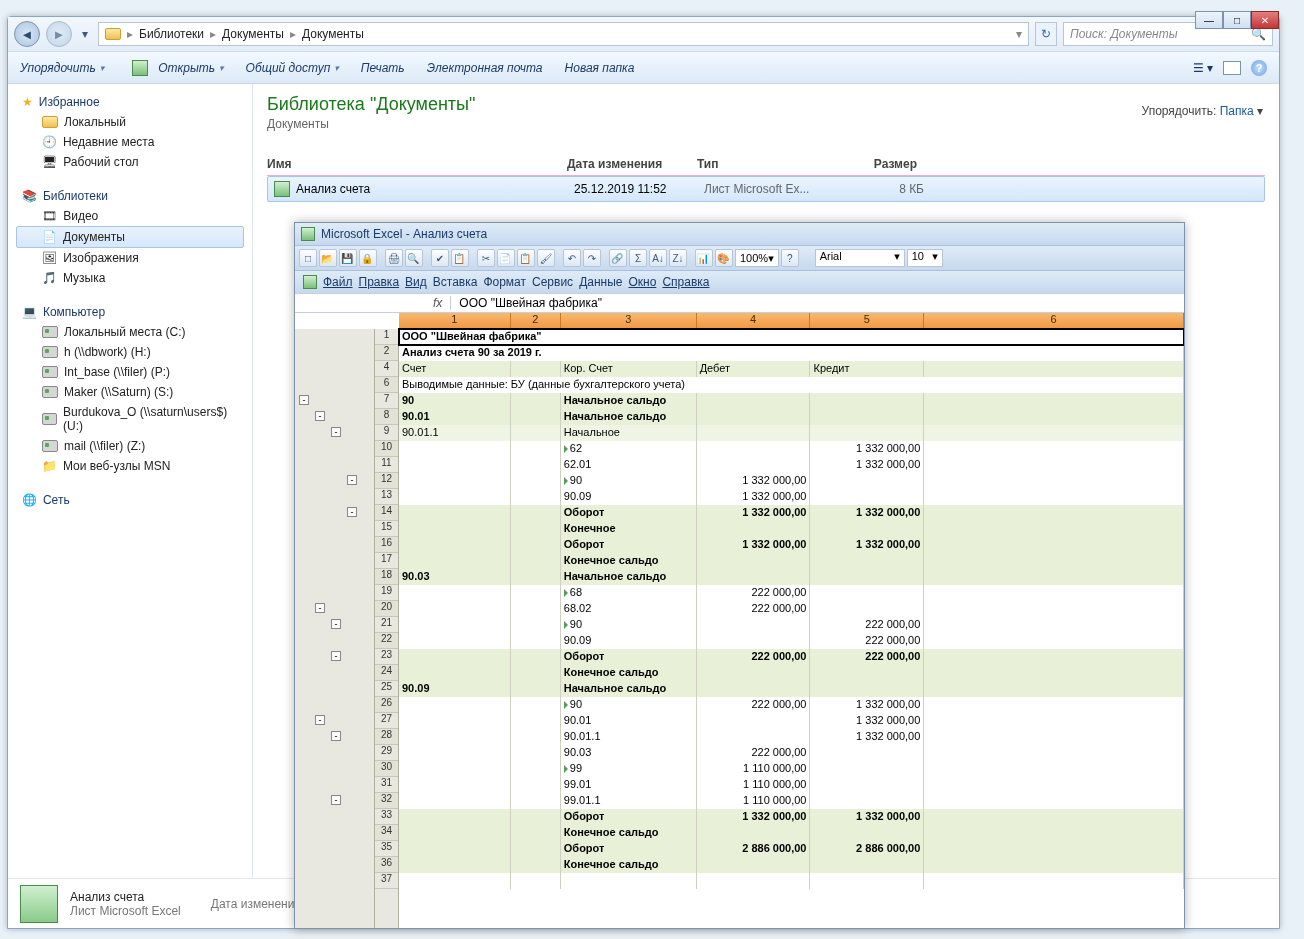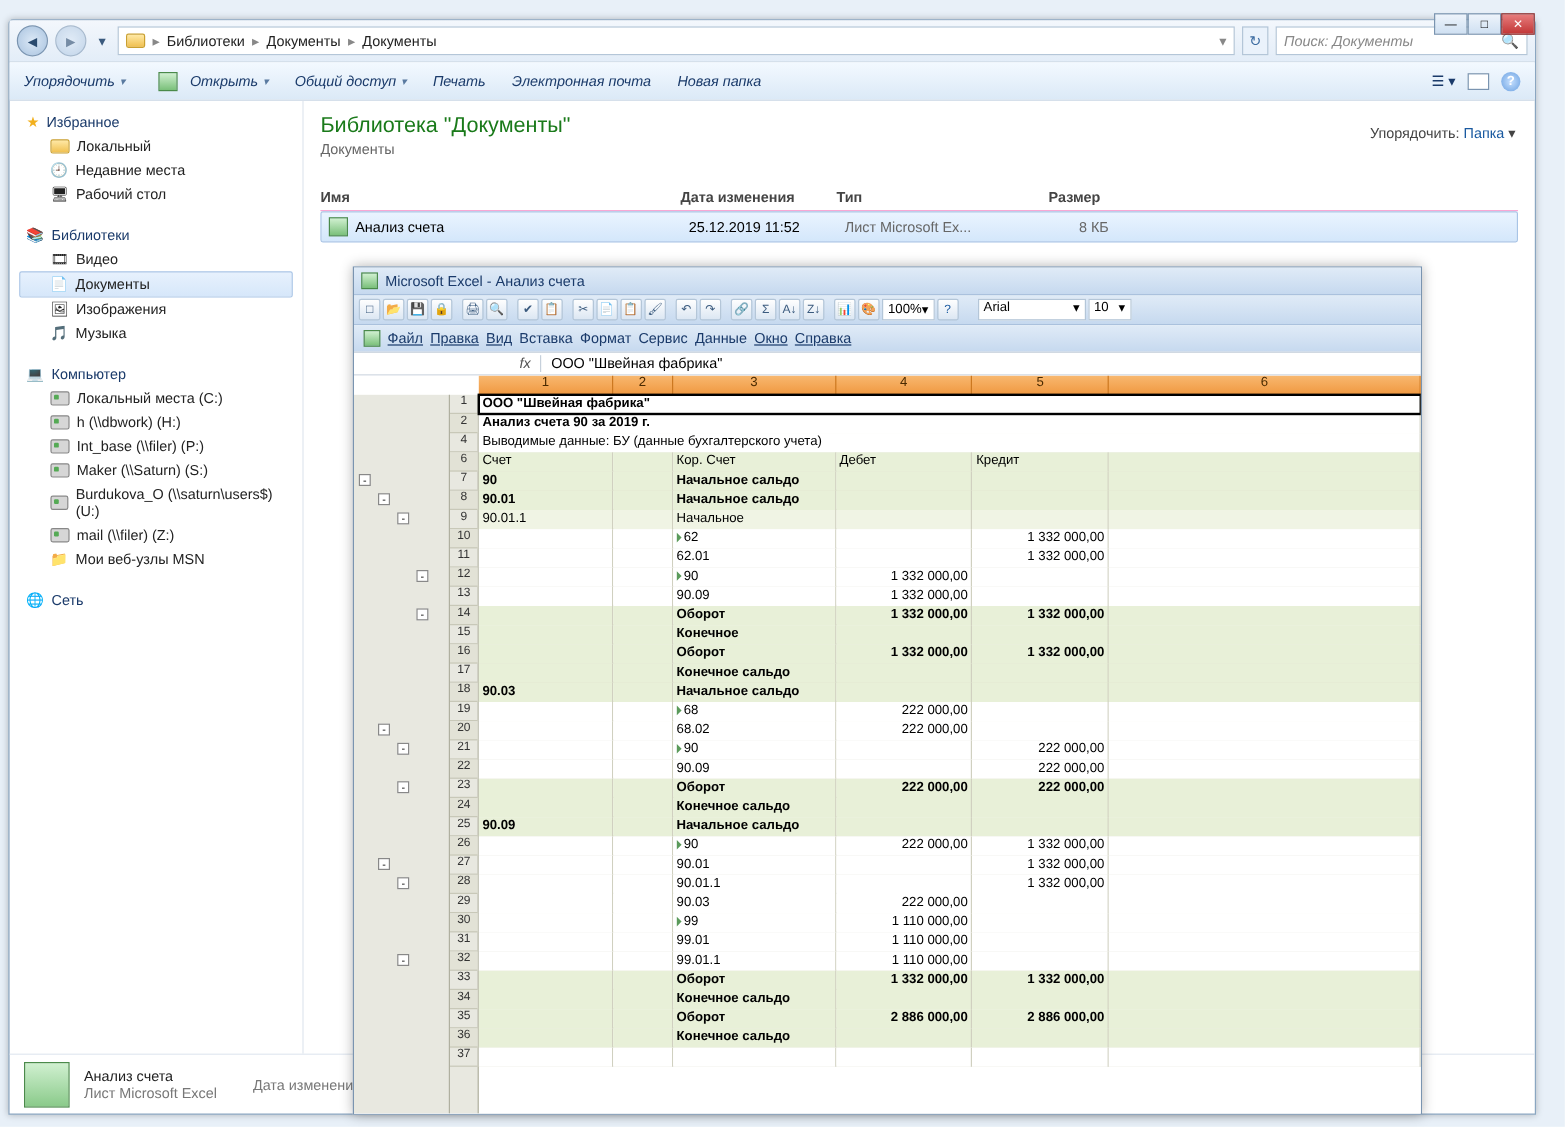--- a/index.html
+++ b/index.html
@@ -381,31 +381,31 @@
         <div class="odd">36</div>
         <div>37</div>
       </div>
     <div class="cells" id="cells">
         <div class="crow white sel">
           <div class="cell bold merge c1">ООО "Швейная фабрика"</div>
         </div>
         <div class="crow white">
           <div class="cell bold merge c1">Анализ счета 90 за 2019 г.</div>
         </div>
-        <div class="crow white">
-          <div class="cell merge c1">Выводимые данные: БУ (данные бухгалтерского учета)</div>
-        </div>
         <div class="crow hdr">
           <div class="cell  c1">Счет</div>
           <div class="cell  c2"></div>
           <div class="cell  c3">Кор. Счет</div>
           <div class="cell  c4" style="text-align: left;">Дебет</div>
           <div class="cell  c5" style="text-align: left;">Кредит</div>
           <div class="cell  c6"></div>
         </div>
+        <div class="crow white">
+          <div class="cell merge c1">Выводимые данные: БУ (данные бухгалтерского учета)</div>
+        </div>
         <div class="crow total">
           <div class="cell  c1">90</div>
           <div class="cell  c2"></div>
           <div class="cell  c3">Начальное сальдо</div>
           <div class="cell  c4"></div>
           <div class="cell  c5"></div>
           <div class="cell  c6"></div>
         </div>
         <div class="crow totalsub">
           <div class="cell  c1">   90.01</div>

